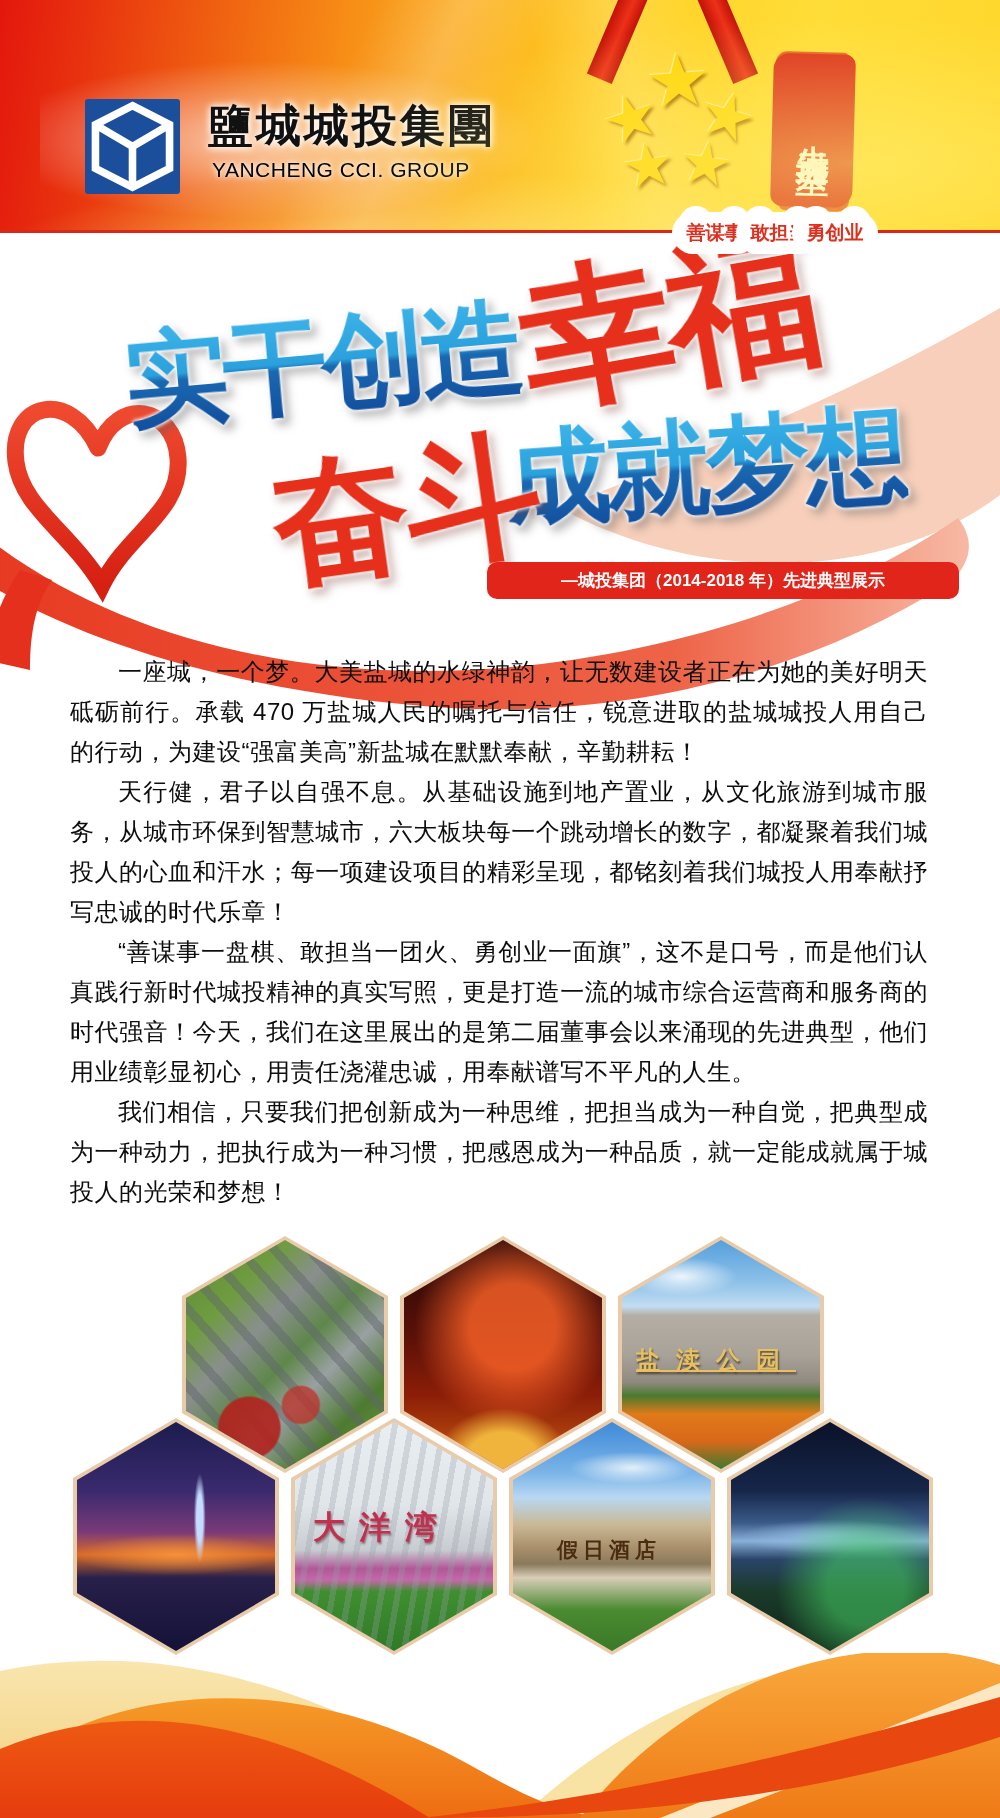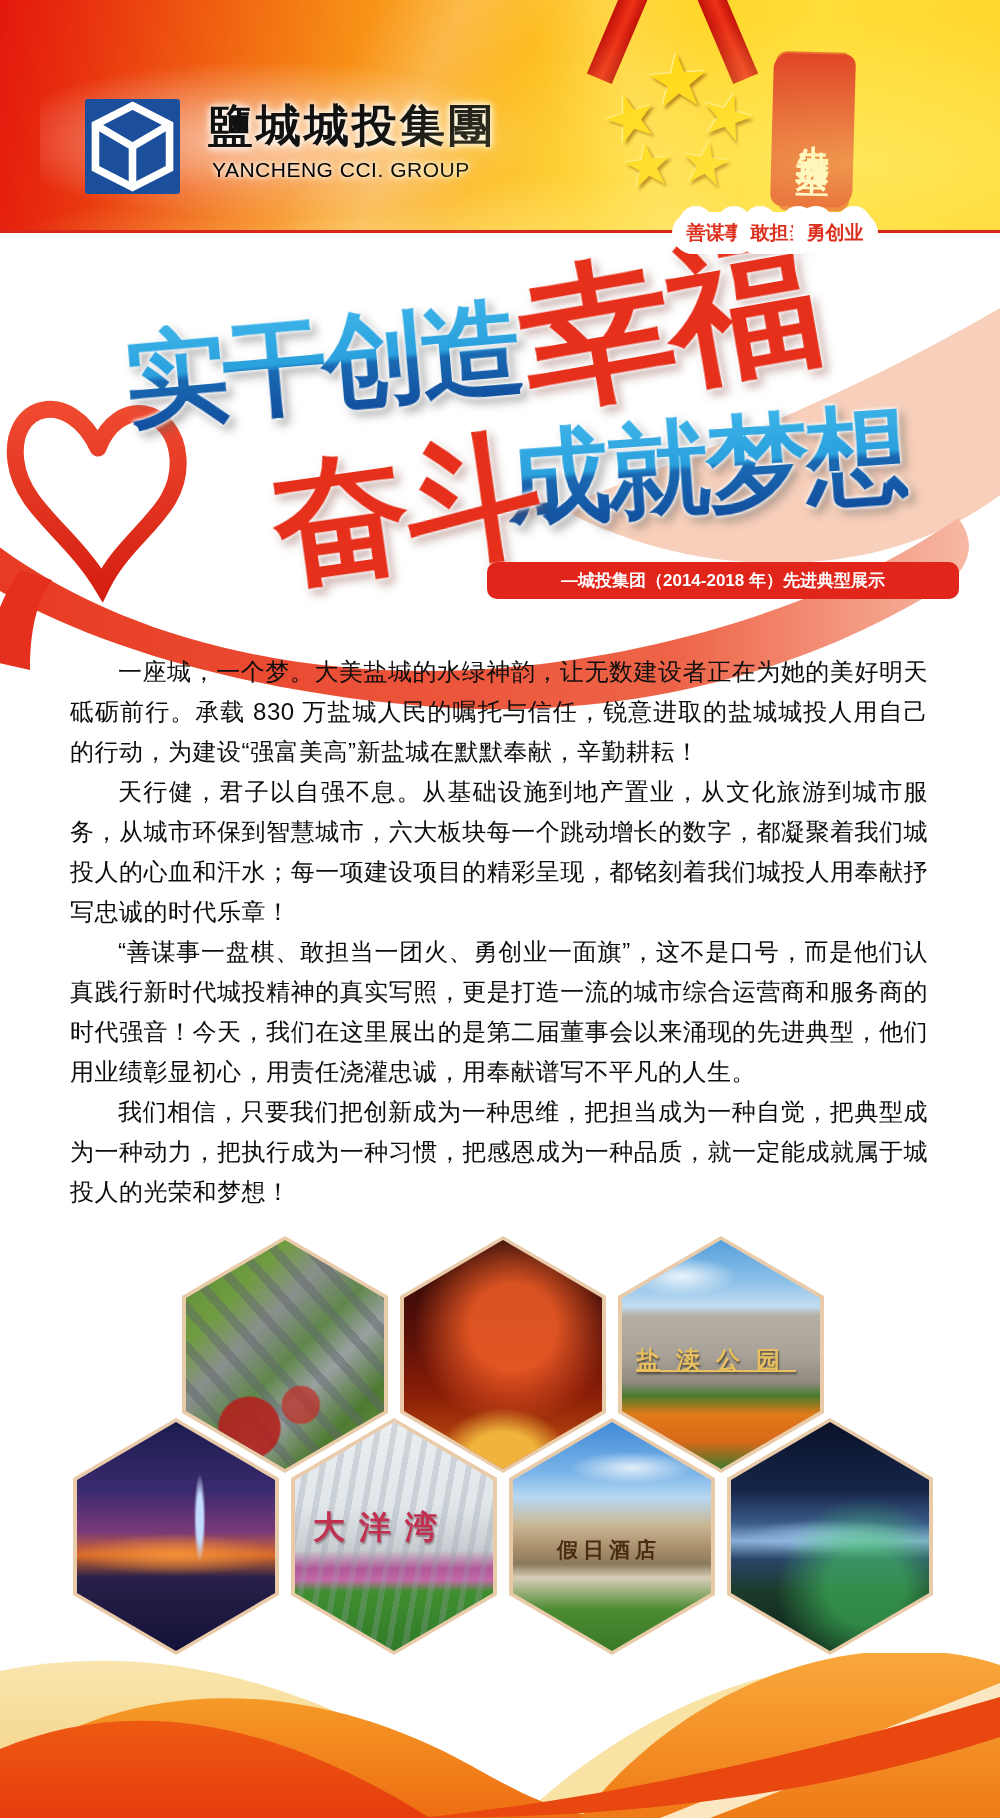--- a/index.html
+++ b/index.html
@@ -186,21 +186,21 @@
 
   <div class="t-blue tb1">实干创造</div>
   <div class="t-red tr1">幸福</div>
   <div class="t-red tr2">奋斗</div>
   <div class="t-blue tb2">成就梦想</div>
   <div class="subtitle">
     <span>—城投集团（2014-2018 年）先进典型展示</span>
   </div>
 
   <div class="bodytext">
-    <p>一座城，一个梦。大美盐城的水绿神韵，让无数建设者正在为她的美好明天砥砺前行。承载 830 万盐城人民的嘱托与信任，锐意进取的盐城城投人用自己的行动，为建设“强富美高”新盐城在默默奉献，辛勤耕耘！</p>
+    <p>一座城，一个梦。大美盐城的水绿神韵，让无数建设者正在为她的美好明天砥砺前行。承载 470 万盐城人民的嘱托与信任，锐意进取的盐城城投人用自己的行动，为建设“强富美高”新盐城在默默奉献，辛勤耕耘！</p>
     <p>天行健，君子以自强不息。从基础设施到地产置业，从文化旅游到城市服务，从城市环保到智慧城市，六大板块每一个跳动增长的数字，都凝聚着我们城投人的心血和汗水；每一项建设项目的精彩呈现，都铭刻着我们城投人用奉献抒写忠诚的时代乐章！</p>
     <p>“善谋事一盘棋、敢担当一团火、勇创业一面旗”，这不是口号，而是他们认真践行新时代城投精神的真实写照，更是打造一流的城市综合运营商和服务商的时代强音！今天，我们在这里展出的是第二届董事会以来涌现的先进典型，他们用业绩彰显初心，用责任浇灌忠诚，用奉献谱写不平凡的人生。</p>
     <p>我们相信，只要我们把创新成为一种思维，把担当成为一种自觉，把典型成为一种动力，把执行成为一种习惯，把感恩成为一种品质，就一定能成就属于城投人的光荣和梦想！</p>
   </div>
 
   <div class="hex hx-t1">
       <div class="ph ph1"></div>
     </div>
   <div class="hex hx-t2">
       <div class="ph ph2"></div>

